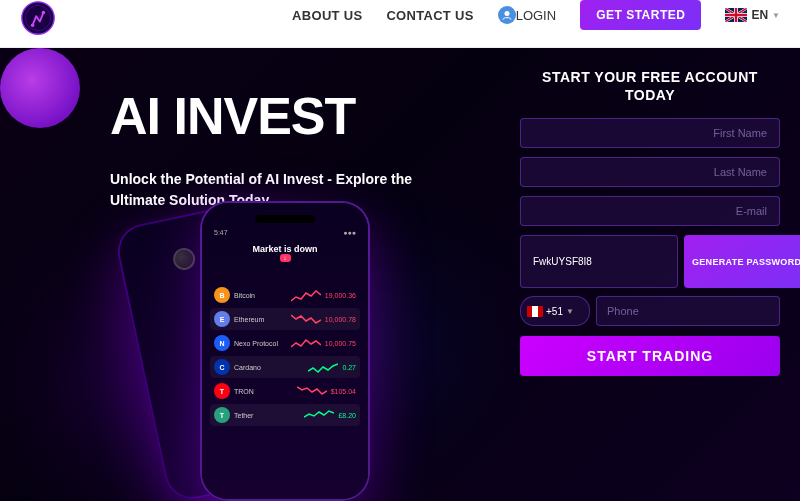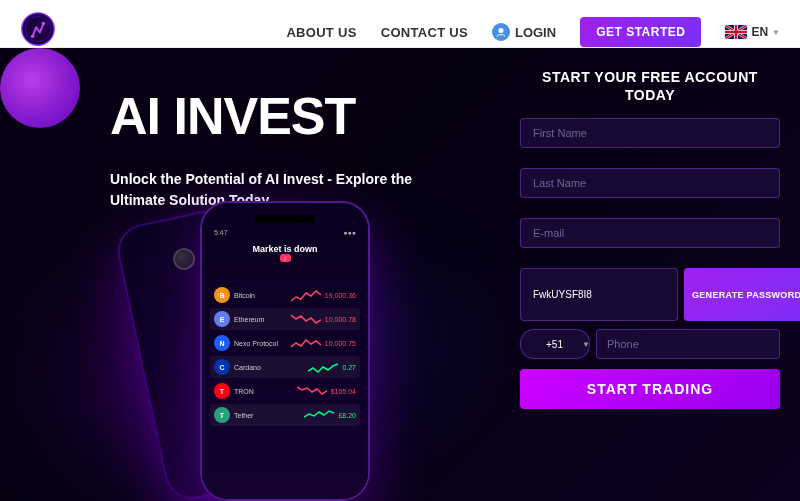--- a/index.html
+++ b/index.html
@@ -11,21 +11,21 @@
       background: #000;
       color: #fff;
     }
 
     
     #header {
       position: relative;
       z-index: 10;
       background: #fff;
       display: flex;
-      align-items: flex-end;
+      align-items: flex-start;
       justify-content: space-between;
       padding: 0 20px;
       height: 48px;
       border-bottom: 1px solid #eee;
     }
     #logo-area {
       display: flex;
       align-items: center;
       gap: 8px;
     }
@@ -42,24 +42,23 @@
       color: #333;
       font-size: 13px;
       font-weight: 600;
       text-decoration: none;
       cursor: pointer;
       letter-spacing: 0.3px;
     }
     #login-link {
       display: flex;
       align-items: center;
-      gap: 5px;
       color: #333;
       font-size: 13px;
-      font-weight: 700;
+      font-weight: 400;
       cursor: pointer;
     }
     #login-icon {
       width: 18px;
       height: 18px;
       background: #4a90e2;
       border-radius: 50%;
       display: flex;
       align-items: center;
       justify-content: center;
@@ -310,22 +309,23 @@
       line-height: 1.3;
     }
     .form-input {
       width: 100%;
       background: rgba(30, 10, 60, 0.8);
       border: 1px solid rgba(150, 80, 255, 0.4);
       color: #fff;
       padding: 8px 12px;
       border-radius: 4px;
       font-size: 11px;
-      margin-bottom: 20px;
+      margin-bottom: 9px;
       outline: none;
+      text-align: right;
     }
     .form-input::placeholder {
       color: rgba(200, 180, 255, 0.5);
     }
     #password-row {
       display: flex;
       gap: 6px;
       margin-bottom: 8px;
     }
     #password-field {
@@ -358,21 +358,21 @@
     #country-code {
       width: 70px;
       background: rgba(30, 10, 60, 0.8);
       border: 1px solid rgba(150, 80, 255, 0.4);
       color: #fff;
       padding: 8px 6px;
       border-radius: 14px;
       font-size: 10px;
       display: flex;
       align-items: center;
-      gap: 19px;
+      gap: 3px;
       cursor: pointer;
     }
     #phone-input {
       flex: 1;
       background: rgba(30, 10, 60, 0.8);
       border: 1px solid rgba(150, 80, 255, 0.4);
       color: #fff;
       padding: 8px 10px;
       border-radius: 4px;
       font-size: 11px;

